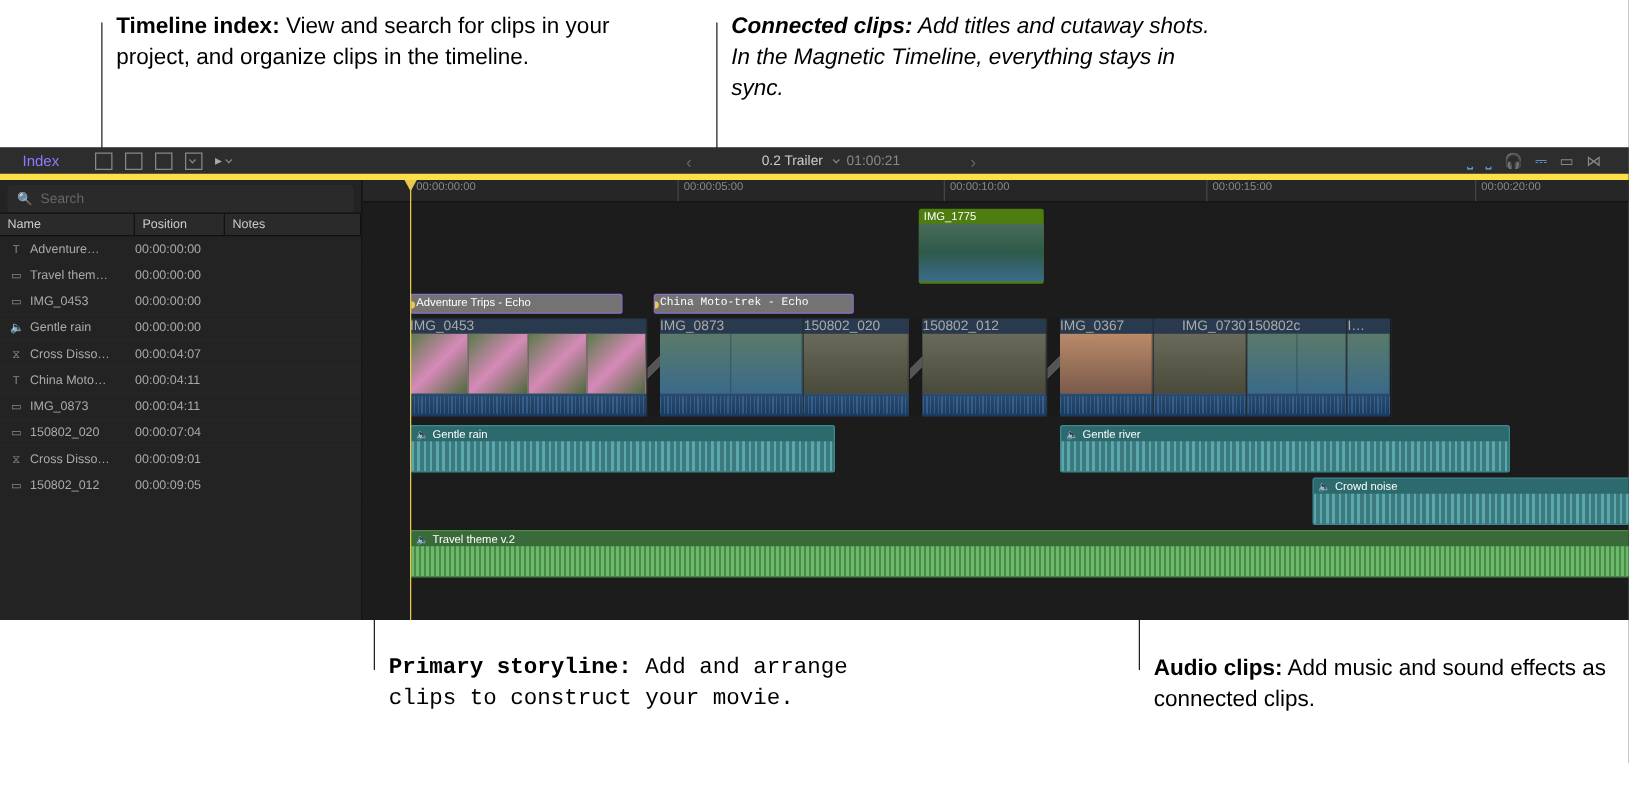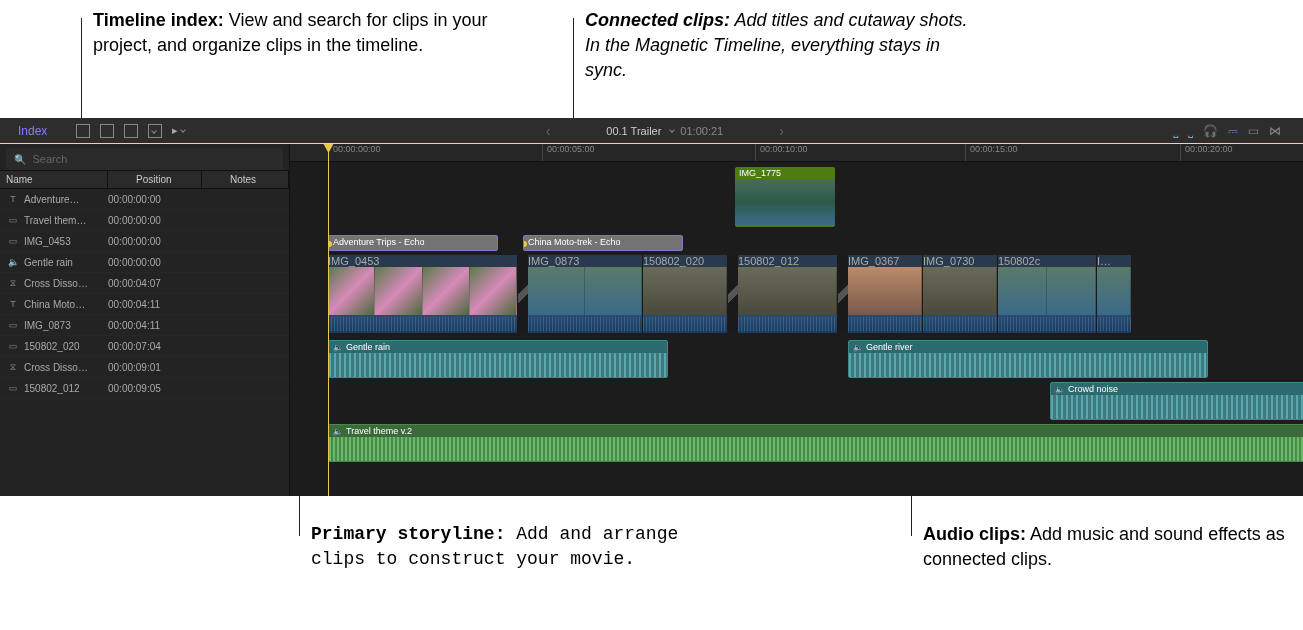--- a/index.html
+++ b/index.html
@@ -3,21 +3,21 @@
 <meta charset="utf-8">
 <style>
   * { box-sizing: border-box; margin: 0; padding: 0; }
   body { background: #fff; font-family: -apple-system, "Helvetica Neue", Arial, sans-serif; width: 1303px; height: 630px; overflow: hidden; position: relative; }
 
   .callout { position: absolute; font-size: 18px; line-height: 1.4; color: #000; max-width: 400px; }
   .callout .title { font-weight: 700; }
   .leader { position: absolute; background: #222; }
 
   .app { position: absolute; left: 0; top: 118px; width: 1303px; height: 378px; background: #1a1a1a; color: #aaa; font-size: 11px; }
-  .toolbar { height: 26px; background: #2d2d2e; border-bottom: 1px solid #fde047; display: flex; align-items: center; }
+  .toolbar { height: 26px; background: #2d2d2e; border-bottom: 5px solid #fde047; display: flex; align-items: center; }
   .toolbar .index-btn { color: #8b7cff; width: 70px; padding-left: 18px; font-size: 12px; }
   .tool-icons { display: flex; gap: 10px; padding-left: 6px; }
   .tool-icon { width: 14px; height: 14px; border: 1px solid #888; position: relative; }
   .tool-icon.pointer { border: none; }
   .chev { width:4px;height:4px;border-right:1px solid #888;border-bottom:1px solid #888;transform:rotate(45deg);display:inline-block;margin-left:3px;margin-bottom:2px;}
   .spacer { flex: 1; }
   .proj-title { color: #ccc; font-size: 11px; display: flex; align-items: center; gap: 6px; }
   .proj-title .tc { color: #888; }
   .proj-title .nav { color: #666; font-size: 14px; padding: 0 50px; }
   .right-icons { display: flex; gap: 10px; padding-right: 22px; padding-left: 30px;}
@@ -25,21 +25,21 @@
 
   .body-row { display: flex; height: calc(100% - 26px); }
 
   
   .index-panel { width: 290px; background: #232324; border-right: 1px solid #111; display: flex; flex-direction: column; }
   .search-bar { height: 22px; background: #2a2a2b; margin: 4px 6px 0; border-radius: 3px; display: flex; align-items: center; padding-left: 8px; color: #555; font-size: 11px;}
   .search-bar .icon { font-size: 10px; margin-right: 6px; }
   .tabs-row { display: flex; align-items: center; padding: 6px 8px; gap: 14px; font-size: 11px;}
   .tabs-row .active { color: #8b7cff; }
   .tabs-row .info { margin-left: auto; color: #888; font-size: 10px;}
-  .col-headers { display: flex; background: #2a2a2b; border-top: 1px solid #111; border-bottom: 1px solid #111; font-size: 10px; color: #ccc; gap: 22px;}
+  .col-headers { display: flex; background: #2a2a2b; border-top: 1px solid #111; border-bottom: 1px solid #111; font-size: 10px; color: #ccc;}
   .col-headers > div { padding: 3px 6px; border-right: 1px solid #111;}
   .col-name { width: 108px; }
   .col-pos { width: 72px; }
   .col-notes { flex: 1; }
   .rows { flex: 1; overflow: hidden; }
   .irow { display: flex; font-size: 10px; height: 21px; align-items: center; border-bottom: 1px solid rgba(255,255,255,0.02);}
   .irow .col-name { display:flex; align-items:center; gap:6px; padding-left: 8px;}
   .type-ic { width:10px; text-align:center; color:#888; font-size:9px;}
   .filters { display: flex; background: #1e1e1e; border-top: 1px solid #111; padding: 4px; justify-content: center;}
   .filters .seg { padding: 2px 10px; font-size: 10px; background: #3a3a3b; border: 1px solid #555; border-right: none;}
@@ -121,21 +121,21 @@
     <div class="tool-icons">
       <div class="tool-icon"></div>
       <div class="tool-icon"></div>
       <div class="tool-icon"></div>
       <div class="tool-icon"><span class="chev"></span></div>
       <div class="tool-icon pointer">▸<span class="chev"></span></div>
     </div>
     <div class="spacer"></div>
     <div class="proj-title">
       <span class="nav">‹</span>
-      <span>00.1 Trailer</span>
+      <span>0.2 Trailer</span>
         <span class="chev"></span>
       <span class="tc">01:00:21</span>
       <span class="nav">›</span>
     </div>
     <div class="spacer"></div>
     <div class="right-icons">
       <span class="ricon">⎵</span>
       <span class="ricon">⎵</span>
       <span class="ricon" style="color:#888">🎧</span>
       <span class="ricon">⎓</span>
@@ -253,21 +253,21 @@
       <div class="playhead"></div>
       <div class="tracks" id="tracks">
           <div class="clip connected-vid" style="left: 445px; width: 100px;">
             <div class="label">IMG_1775</div>
             <div class="thumbs"></div>
           </div>
           <div class="clip title-clip" style="left: 38px; width: 170px;">
             <div class="dot"></div>
             <div class="label">Adventure Trips - Echo</div>
           </div>
-          <div class="clip title-clip" style="left: 233px; width: 160px;">
+          <div class="clip title-clip" style="left: 233px; width: 160px; font-family: Liberation Mono, monospace;">
             <div class="dot"></div>
             <div class="label">China Moto-trek - Echo</div>
           </div>
           <div class="storyline" style="position: absolute; left: 38px; right: 0px;">
             <div class="sclip lotus" style="width: 190px;">
               <div class="label">IMG_0453</div>
               <div class="thumbs">
                 <div></div>
                 <div></div>
                 <div></div>
@@ -300,28 +300,28 @@
               <div class="wave"></div>
             </div>
             <div class="trans"></div>
             <div class="sclip people" style="width: 75px;">
               <div class="label">IMG_0367</div>
               <div class="thumbs">
                 <div></div>
               </div>
               <div class="wave"></div>
             </div>
-            <div class="sclip road" style="width: 75px;">
+            <div class="sclip road" style="width: 75px; text-align: right;">
               <div class="label">IMG_0730</div>
               <div class="thumbs">
                 <div></div>
               </div>
               <div class="wave"></div>
             </div>
-            <div class="sclip water" style="width: 99px;">
+            <div class="sclip water" style="width: 80px;">
               <div class="label">150802c</div>
               <div class="thumbs">
                 <div></div>
                 <div></div>
               </div>
               <div class="wave"></div>
             </div>
             <div class="sclip water" style="width: 35px;">
               <div class="label">I…</div>
               <div class="thumbs">

